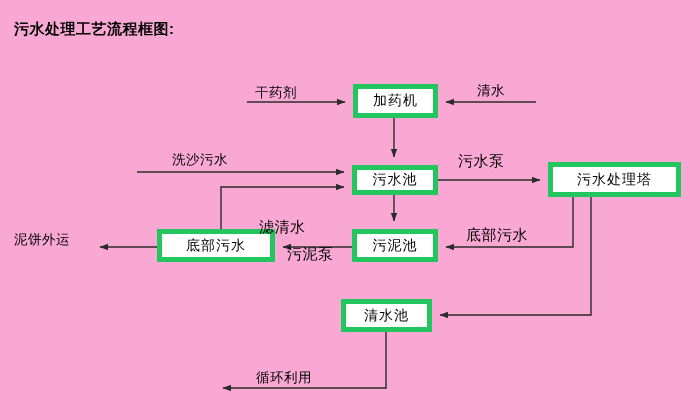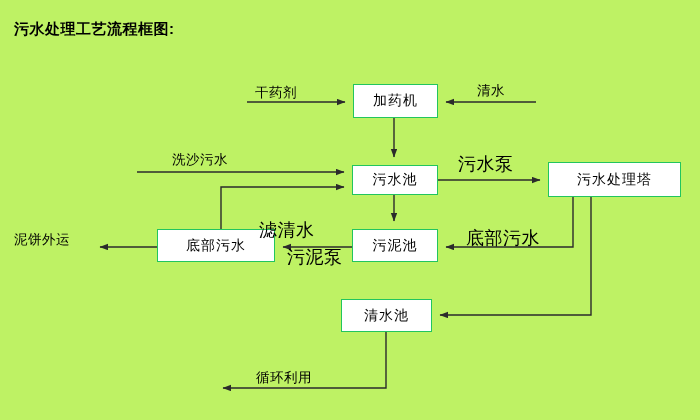--- a/index.html
+++ b/index.html
@@ -10,21 +10,21 @@
   body {
     width: 700px;
     height: 420px;
     font-family: "Liberation Sans", "DejaVu Sans", sans-serif;
     overflow: hidden;
   }
   #diagram-root {
     position: relative;
     width: 700px;
     height: 420px;
-    background: #bef264;
+    background: #f9a8d4;
     text-align: right;
   }
   #title {
     position: absolute;
     left: 14px;
     top: 20px;
     font-size: 15px;
     font-weight: bold;
     color: #000000;
     letter-spacing: 0.5px;
@@ -33,34 +33,34 @@
   svg#wires {
     position: absolute;
     left: 0;
     top: 0;
     width: 700px;
     height: 420px;
   }
   .node {
     position: absolute;
     box-sizing: border-box;
-    border: 1px solid #22c55e;
+    border: 5px solid #22c55e;
     background: #ffffff;
     color: #000000;
     font-size: 14px;
     display: flex;
     align-items: center;
     justify-content: center;
     white-space: nowrap;
     letter-spacing: 1px;
     z-index: 3;
   }
   .edge-label {
     position: absolute;
-    font-size: 18px;
+    font-size: 15px;
     color: #000000;
     white-space: nowrap;
     letter-spacing: 0.5px;
     z-index: 4;
     background: transparent;
   }
   .terminal-label {
     position: absolute;
     font-size: 13.5px;
     color: #000000;

